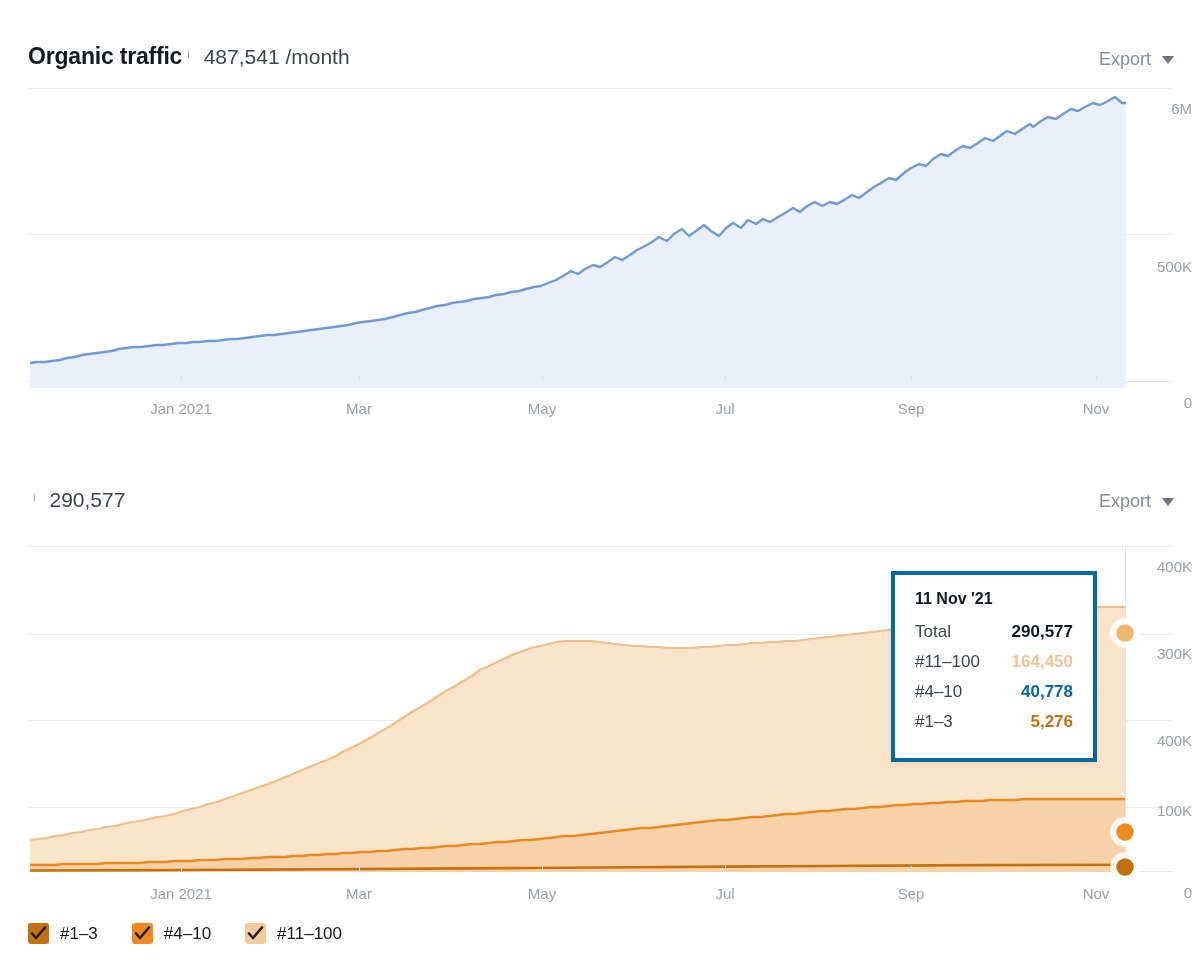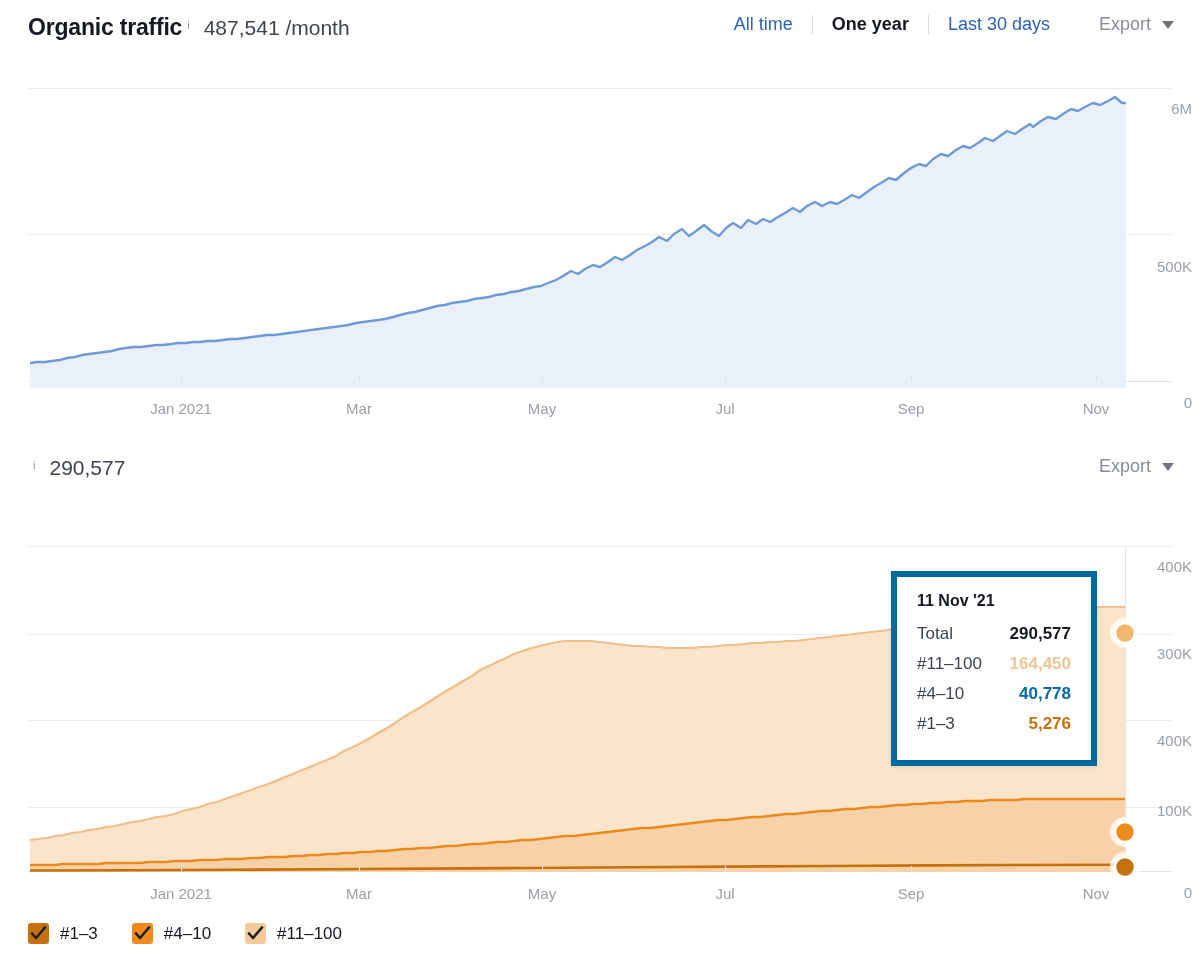--- a/index.html
+++ b/index.html
@@ -8,21 +8,21 @@
     width: 1200px; height: 970px;
     background: #ffffff;
     font-family: "Liberation Sans", sans-serif;
     -webkit-font-smoothing: antialiased;
   }
   .page { position: relative; width: 1200px; height: 970px; overflow: hidden; background:#fff; }
 
   
   .panel-header {
     position: absolute; left: 0; width: 1196px; height: 56px;
-    display: flex; align-items: flex-start;
+    display: flex; align-items: flex-end;
   }
   .title-wrap { display: flex; align-items: baseline; padding-left: 28px; }
   .panel-title {
     font-size: 23px; font-weight: bold; color: #14191f; letter-spacing: -0.2px;
   }
   .info-i {
     font-size: 11px; color: #8a9199; margin-left: 5px; position: relative; top: -6px;
     font-style: normal;
   }
   .panel-metric {
@@ -59,21 +59,21 @@
   }
   .gridline { position: absolute; height: 1px; background: #ececec; }
   .axisline { position: absolute; height: 1px; background: #e2e2e2; }
   .vdiv { position: absolute; width: 1px; background: #e4e4e4; }
   .tick { position: absolute; width: 1px; height: 5px; background: #dfe2e5; }
 
   svg { display: block; overflow: visible; }
 
   
   .tooltip {
-    position: absolute; background: #ffffff; border: 6px solid #0369a1;
+    position: absolute; background: #ffffff; border: 4px solid #0369a1;
     box-shadow: 0 1px 4px rgba(0,0,0,0.10);
     padding: 15px 20px 16px 20px; width: 206px;
   }
   .tt-date { font-size: 16px; font-weight: bold; color: #14191f; margin-bottom: 14px; }
   .tt-row { display: flex; justify-content: space-between; align-items: baseline; height: 30px; }
   .tt-key { font-size: 17px; color: #3d444d; }
   .tt-val { font-size: 17px; font-weight: bold; }
 
   
   .legend { position: absolute; left: 28px; display: flex; align-items: center; gap: 34px; }
@@ -91,27 +91,20 @@
 
 <div class="page">
 
   <div class="panel-header" style="top:14px;">
     <div class="title-wrap">
       <span class="panel-title">Organic traffic</span>
       <span class="info-i">i</span>
       <span class="panel-metric">487,541 /month</span>
     </div>
     <div class="header-right">
-      <div class="range-group">
-        <span class="range-item">All time</span>
-        <span class="range-sep"></span>
-        <span class="range-item active">One year</span>
-        <span class="range-sep"></span>
-        <span class="range-item">Last 30 days</span>
-      </div>
       <div class="export-btn">
         <span>Export</span>
         <span class="caret"></span>
       </div>
     </div>
   </div>
 
   <div class="chart-box" style="top:0; height:430px;">
 
     <div class="gridline" style="left:28px;  top:88px;  width:1144px;"></div>

